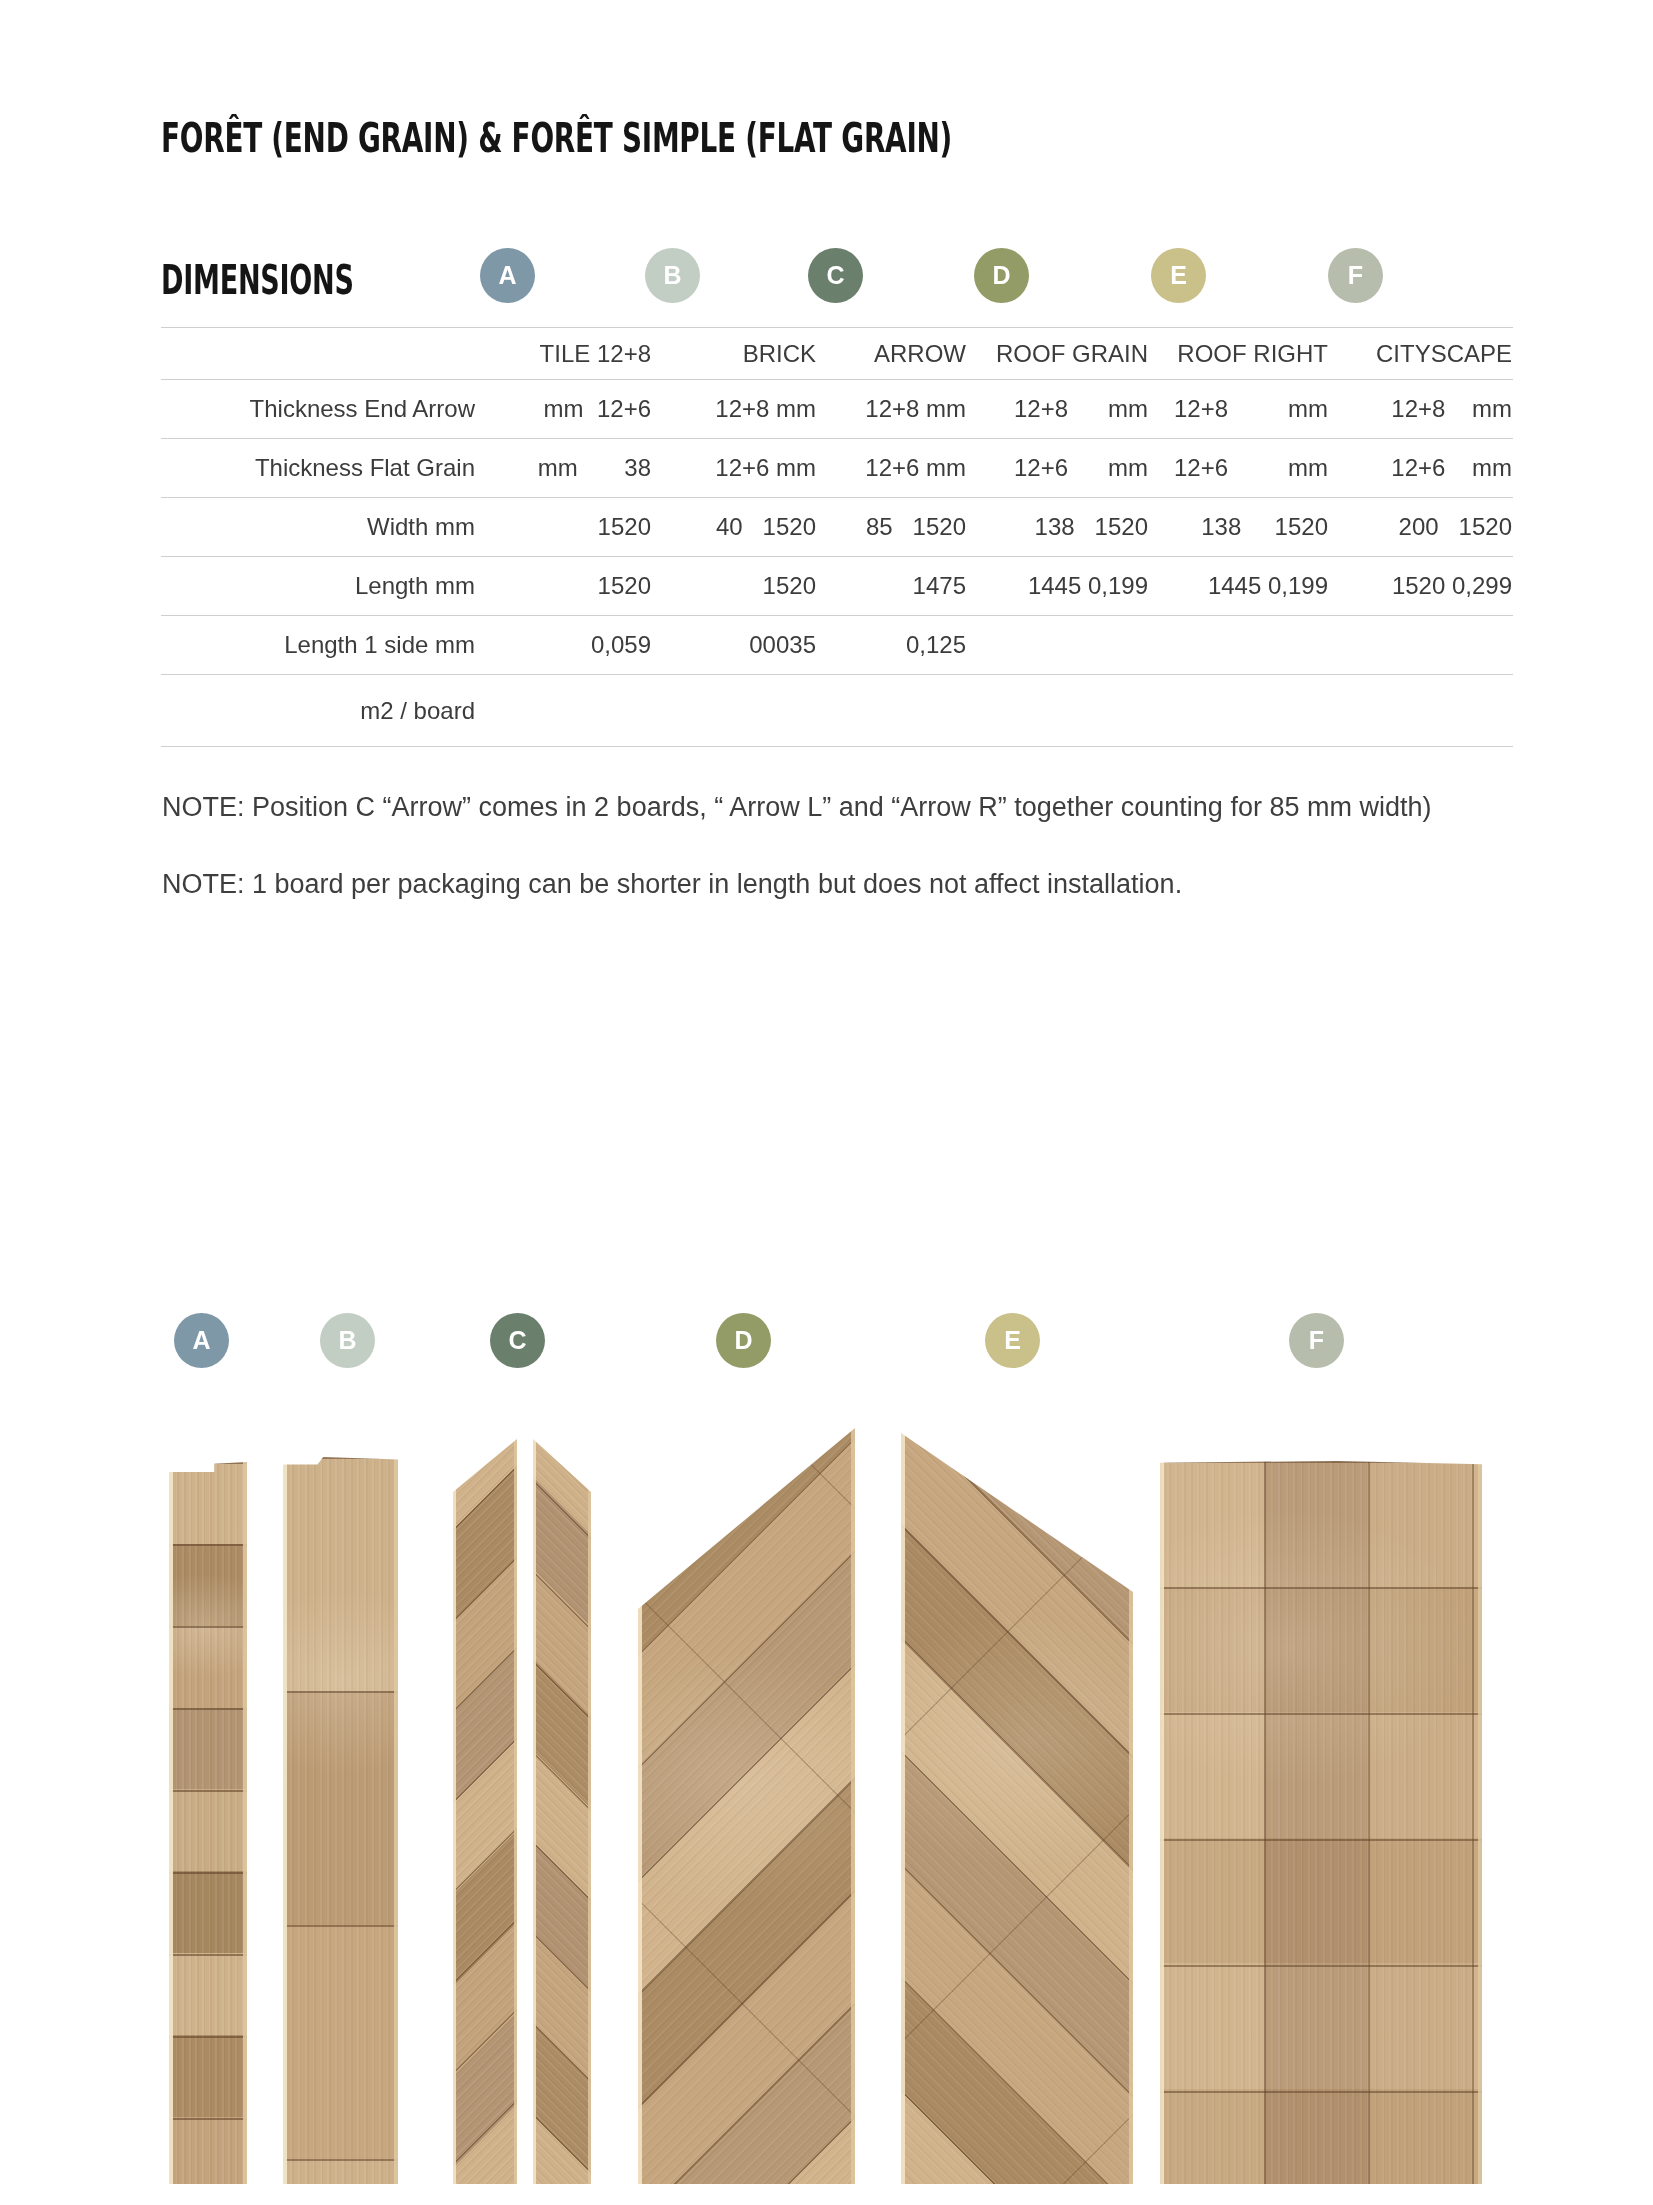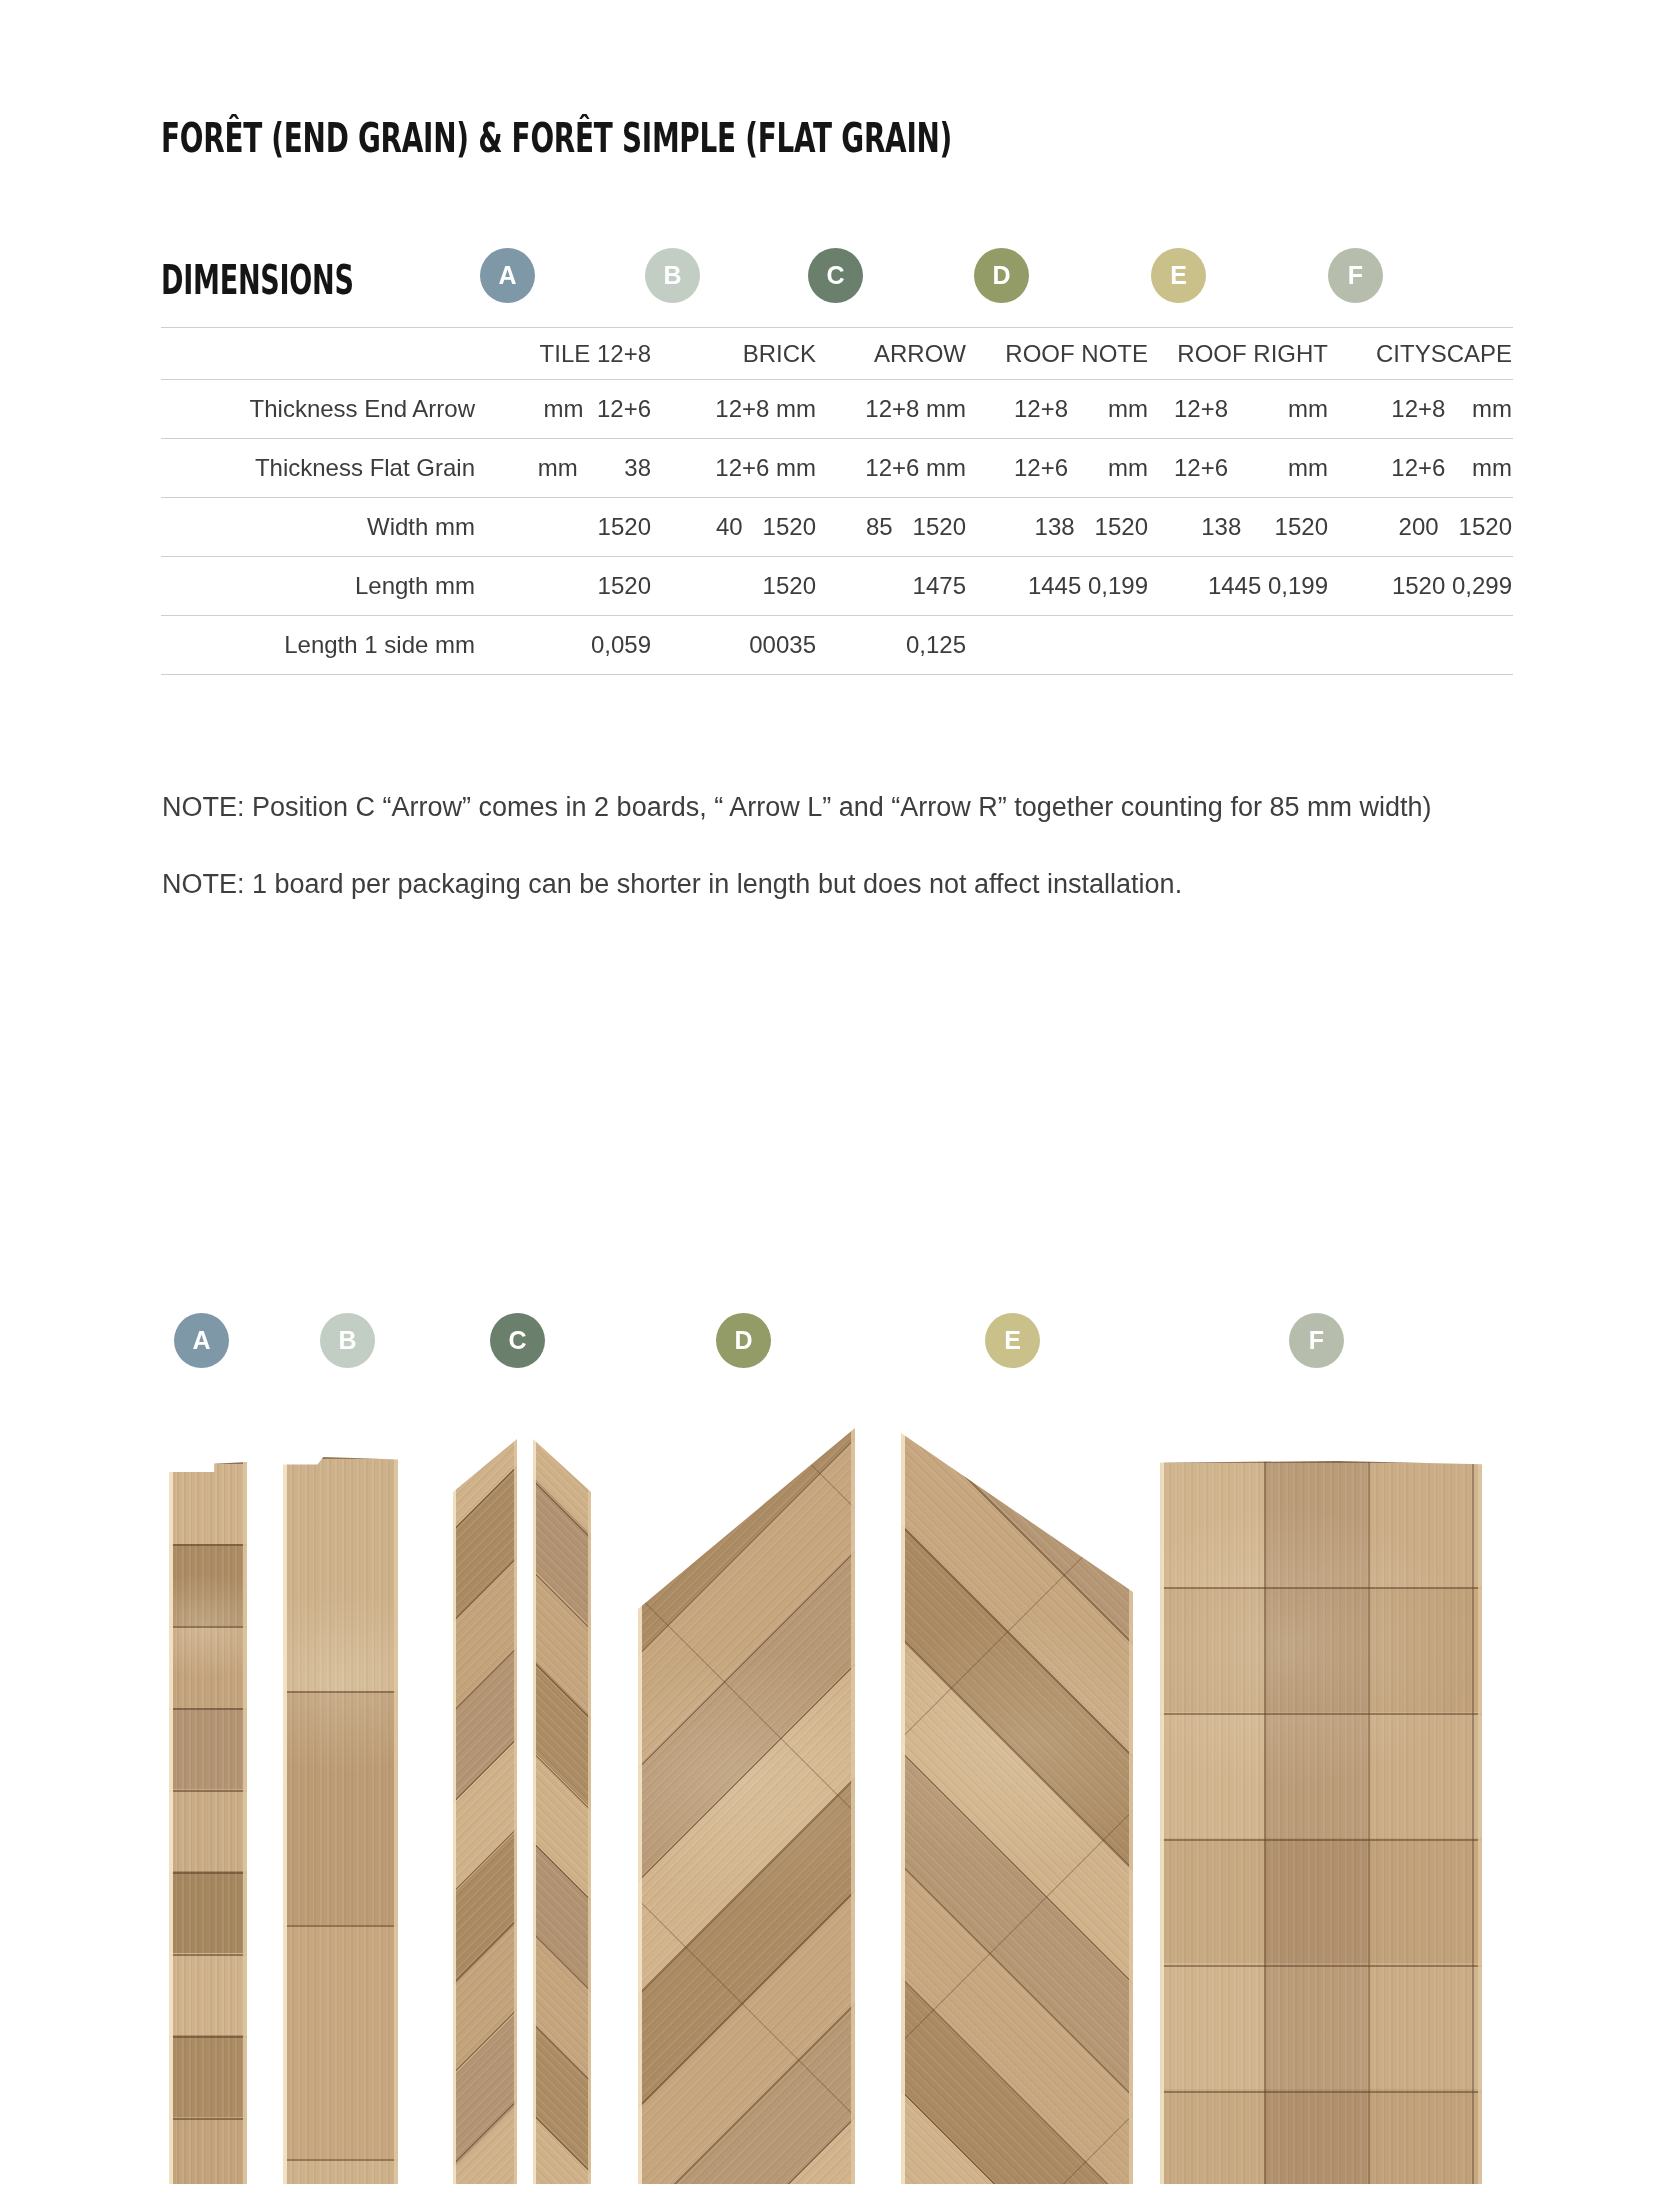--- a/index.html
+++ b/index.html
@@ -127,21 +127,21 @@
   <div class="badge r1-d" style="background: rgb(147, 156, 102);">D</div>
   <div class="badge r1-e" style="background: rgb(201, 192, 138);">E</div>
   <div class="badge r1-f" style="background: rgb(183, 189, 172);">F</div>
 
   <div class="tbl">
     <div class="tr hd">
       <div class="td lbl"></div>
       <div class="td">TILE 12+8</div>
       <div class="td">BRICK</div>
       <div class="td">ARROW</div>
-      <div class="td">ROOF NOTE</div>
+      <div class="td">ROOF GRAIN</div>
       <div class="td">ROOF RIGHT</div>
       <div class="td">CITYSCAPE</div>
     </div>
     <div class="tr">
       <div class="td lbl">Thickness End Arrow</div>
       <div class="td">mm  12+6</div>
       <div class="td">12+8 mm</div>
       <div class="td">12+8 mm</div>
       <div class="td">12+8      mm</div>
       <div class="td">12+8         mm</div>
@@ -176,20 +176,29 @@
     </div>
     <div class="tr">
       <div class="td lbl">Length 1 side mm</div>
       <div class="td">0,059</div>
       <div class="td">00035</div>
       <div class="td">0,125</div>
       <div class="td"></div>
       <div class="td"></div>
       <div class="td"></div>
     </div>
+    <div class="tr last">
+      <div class="td lbl">m2 / board</div>
+      <div class="td"></div>
+      <div class="td"></div>
+      <div class="td"></div>
+      <div class="td"></div>
+      <div class="td"></div>
+      <div class="td"></div>
+    </div>
   </div>
 
   <div class="note note-1">NOTE: Position C “Arrow” comes in 2 boards, “ Arrow L” and “Arrow R” together counting for 85 mm width)</div>
   <div class="note note-2">NOTE: 1 board per packaging can be shorter in length but does not affect installation.</div>
 
   <div class="badge r2-a" style="background: rgb(127, 152, 168);">A</div>
   <div class="badge r2-b" style="background: rgb(194, 205, 196);">B</div>
   <div class="badge r2-c" style="background: rgb(107, 127, 109);">C</div>
   <div class="badge r2-d" style="background: rgb(147, 156, 102);">D</div>
   <div class="badge r2-e" style="background: rgb(201, 192, 138);">E</div>

